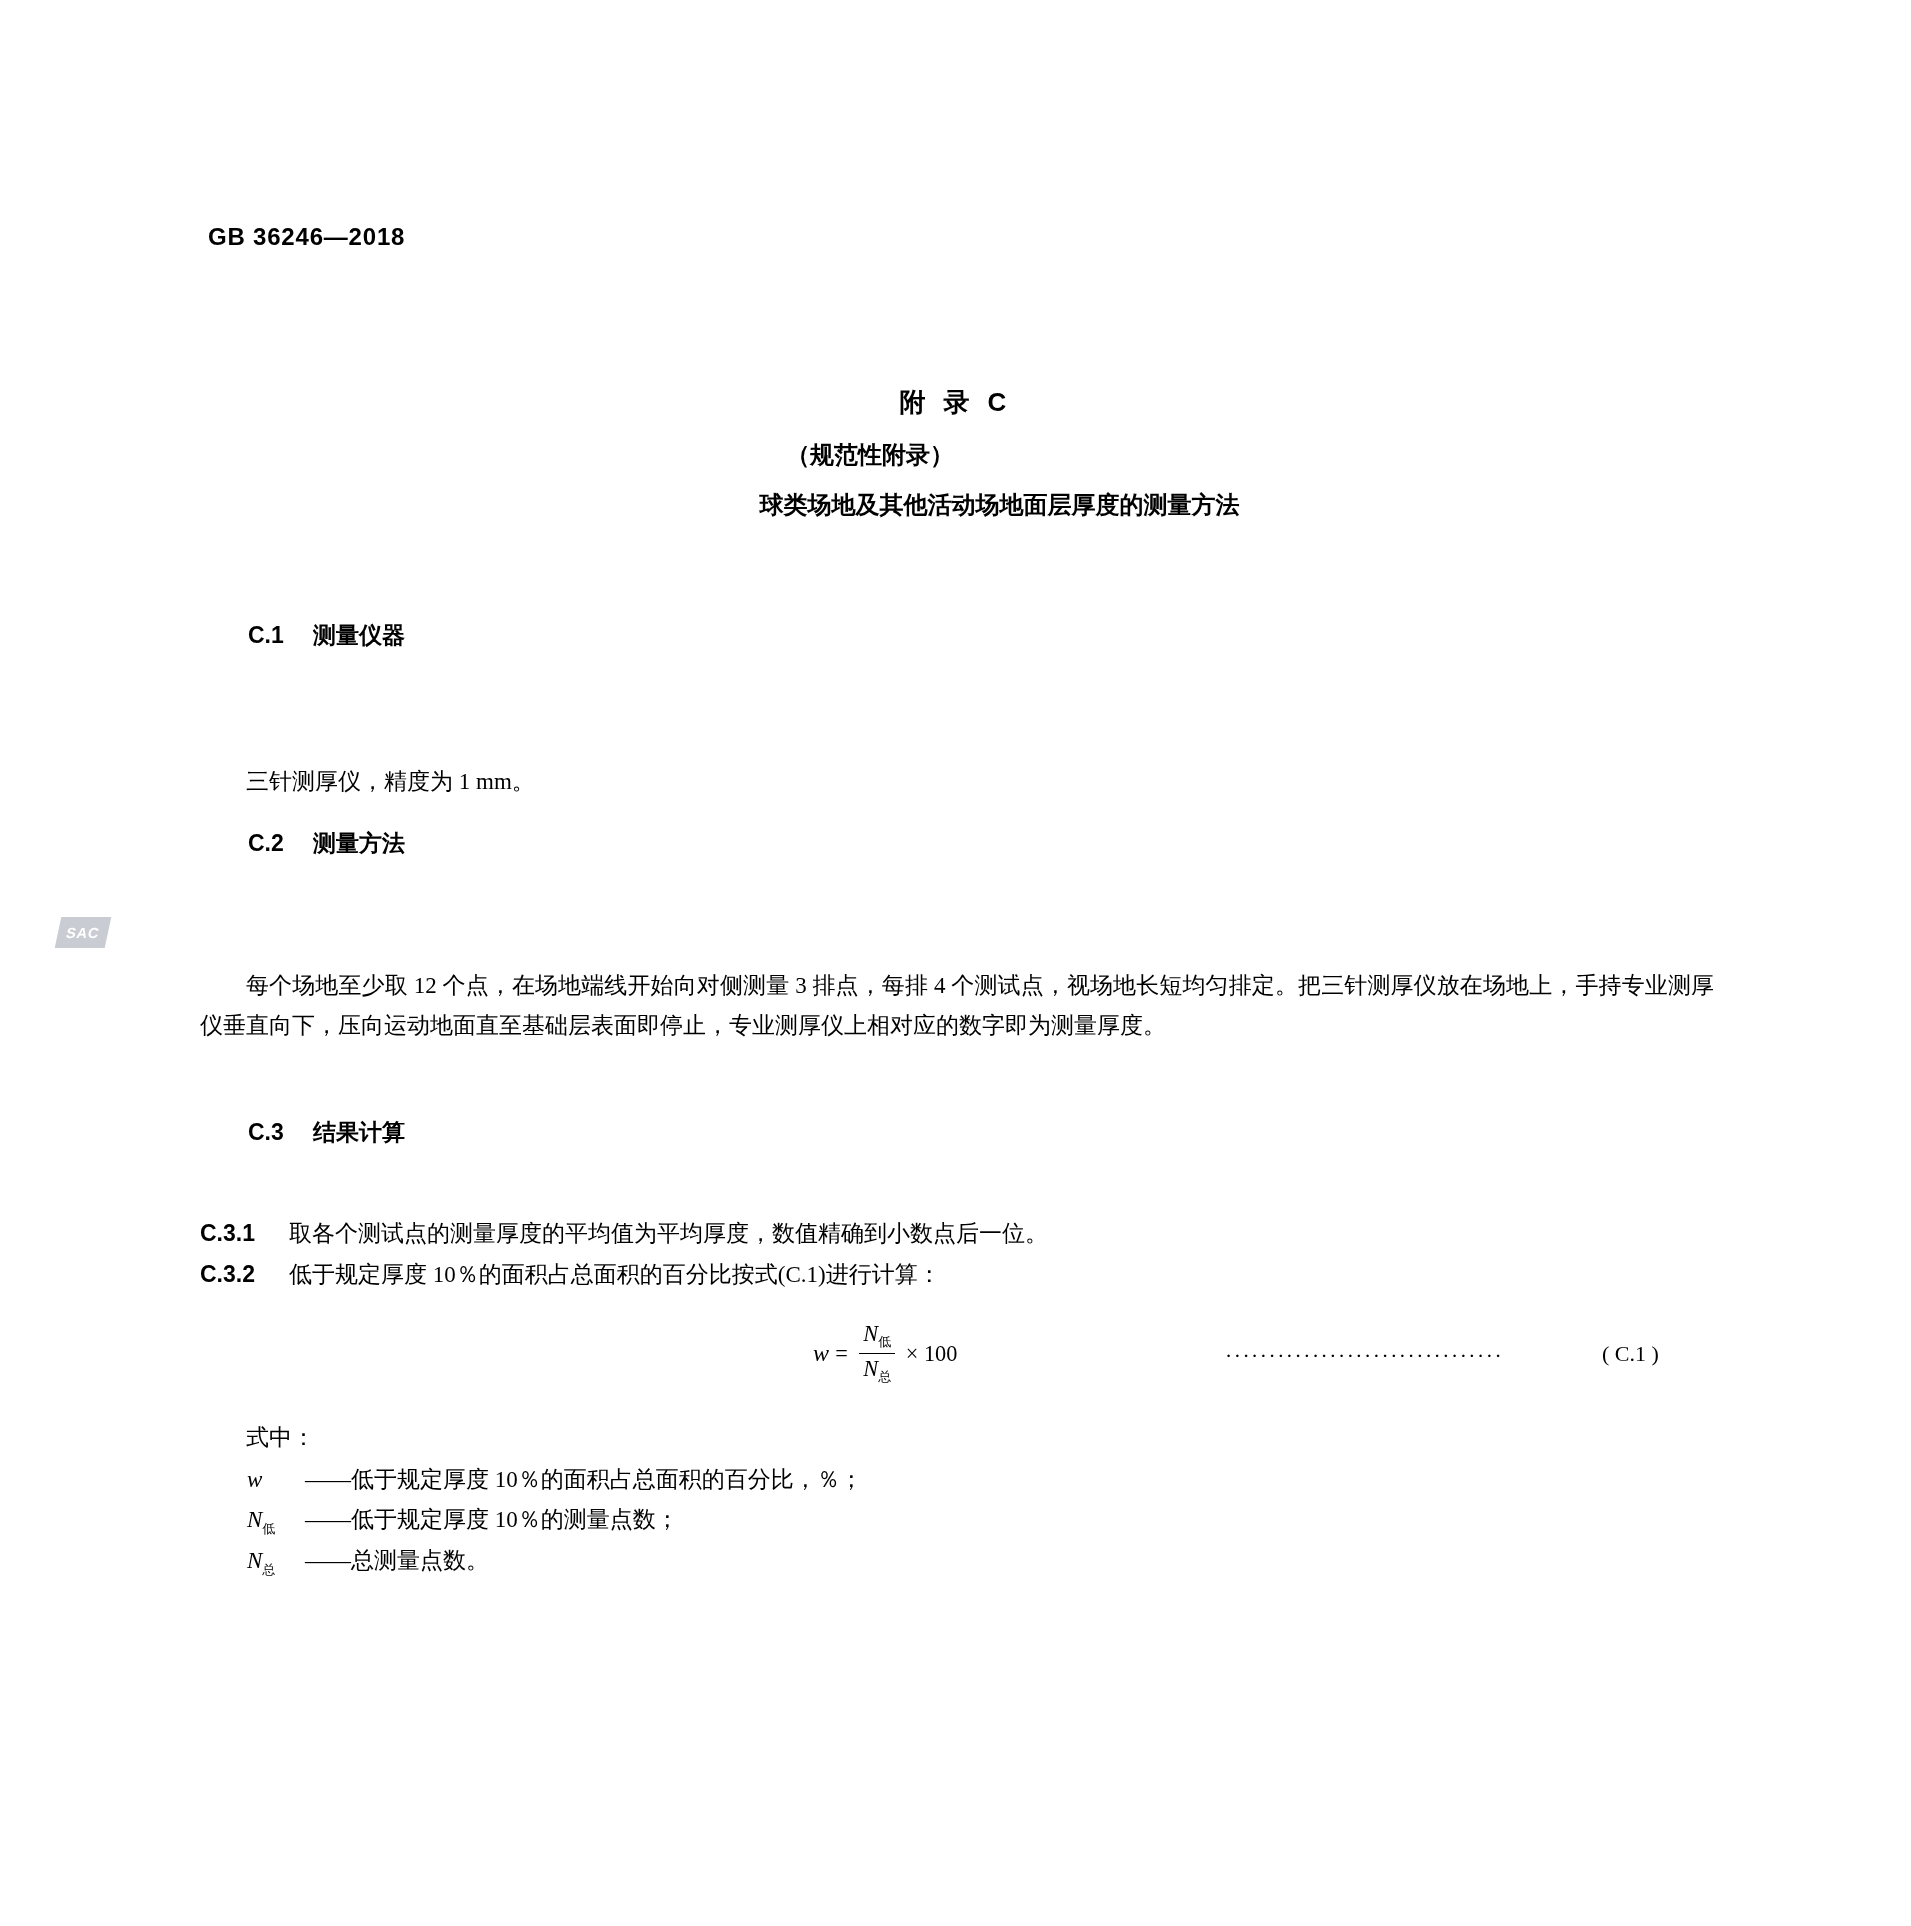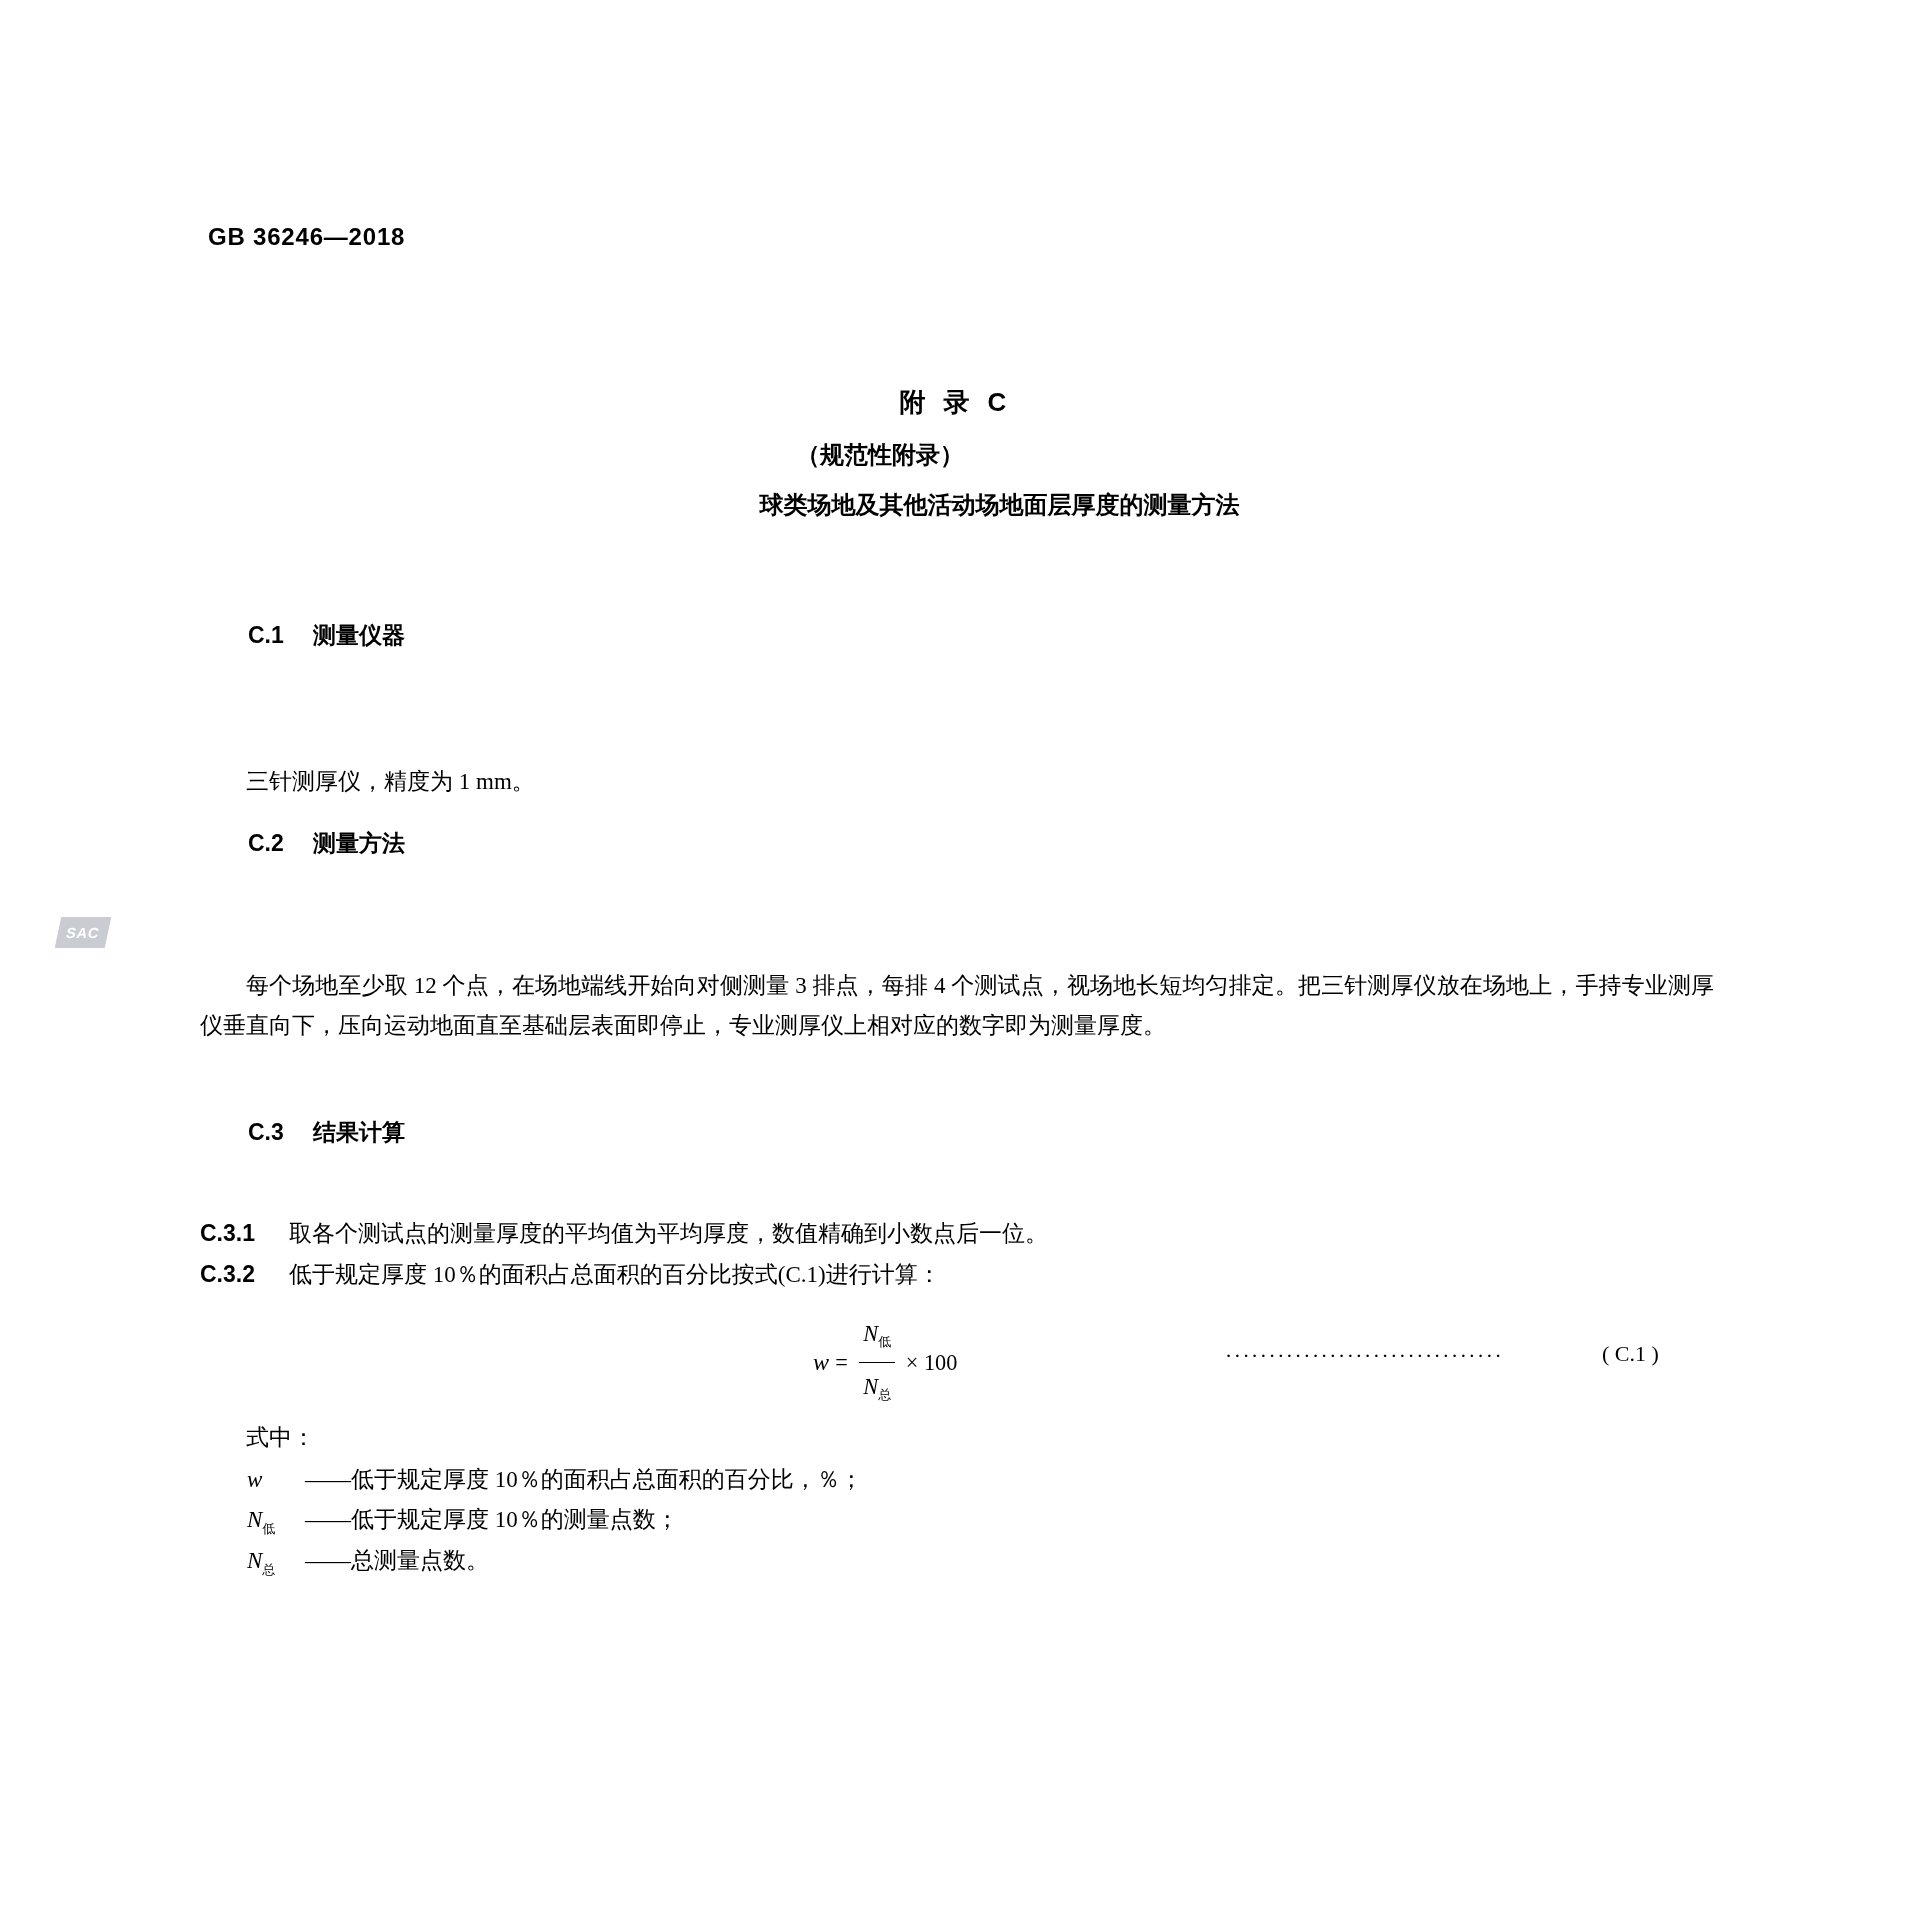--- a/index.html
+++ b/index.html
@@ -36,21 +36,21 @@
     top: 385px;
     width: 1911px;
     text-align: center;
     font-family: "Liberation Sans", "DejaVu Sans", sans-serif;
     font-weight: bold;
     font-size: 26px;
     letter-spacing: 5.4px;
   }
   .annex-sub {
     position: absolute;
-    left: 10px;
+    left: 0;
     top: 439px;
     width: 1740px;
     text-align: center;
     font-family: "Liberation Sans", "DejaVu Sans", sans-serif;
     font-weight: bold;
     font-size: 24px;
   }
   .annex-name {
     position: absolute;
     left: 0;
@@ -124,21 +124,20 @@
   .formula .var {
     font-style: italic;
     font-size: 24px;
   }
   .frac {
     display: inline-flex;
     flex-direction: column;
     align-items: center;
     margin: 0 5.4px;
     vertical-align: middle;
-    gap: 9px;
   }
   .frac .top {
     padding: 0 3.9px 1.5px 3.9px;
     font-style: italic;
     font-size: 22.3px;
   }
   .frac .bar {
     width: 100%;
     height: 1.2px;
     background: #000;

